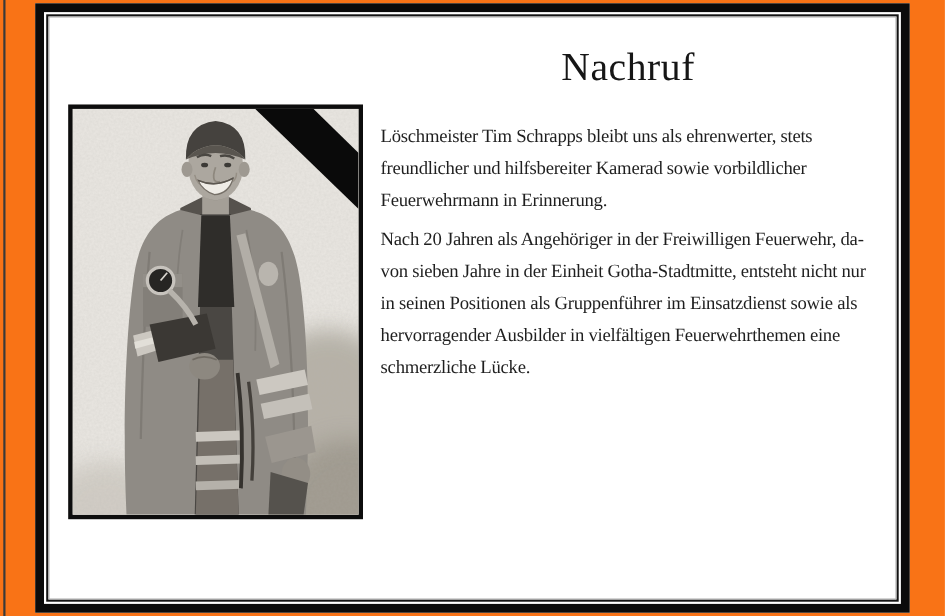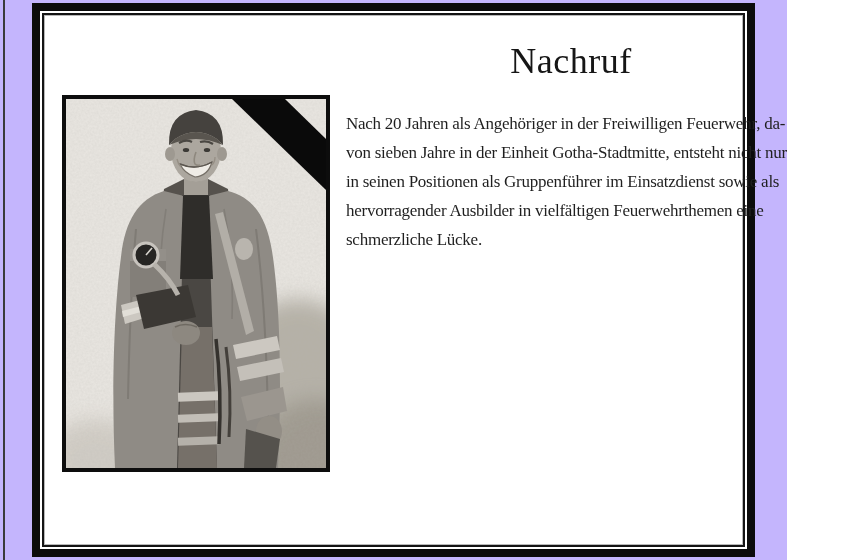--- a/index.html
+++ b/index.html
@@ -1,21 +1,21 @@
 <!DOCTYPE html>
 <html><head>
 <meta charset="utf-8">
 <style>
   * { box-sizing: border-box; }
   html, body { margin: 0; padding: 0; background: #ffffff; }
   .screen {
     position: relative;
-    width: 787px;
+    width: 859px;
     height: 560px;
-    background: #c4b5fd;
+    background: #f97316;
     overflow: hidden;
     font-family: "Liberation Serif", "DejaVu Serif", serif;
     color: #1f1f1f;
     padding-left: 48px;
   }
   
   .edge-line {
     position: absolute;
     left: 3px; top: 0;
     width: 2px; height: 100%;
@@ -182,20 +182,23 @@
                 <polygon points="175,298 217,288 221,312 181,322" fill="#9b968f"></polygon>
                 <ellipse cx="203" cy="332" rx="13" ry="15" fill="#938e86"></ellipse>
                 <polygon points="180,330 214,340 210,369 178,369" fill="#55524d"></polygon>
               </g>
 
               <polygon points="166,0 219,0 260,40 260,91" fill="#0a0a0a"></polygon>
             </svg>
           </div>
 
           <div class="bodytext">
+            <p>Löschmeister Tim Schrapps bleibt uns als ehrenwerter, stets
+freundlicher und hilfsbereiter Kamerad sowie vorbildlicher
+Feuerwehrmann in Erinnerung.</p>
             <p>Nach 20 Jahren als Angehöriger in der Freiwilligen Feuerwehr, da-
 von sieben Jahre in der Einheit Gotha-Stadtmitte, entsteht nicht nur
 in seinen Positionen als Gruppenführer im Einsatzdienst sowie als
 hervorragender Ausbilder in vielfältigen Feuerwehrthemen eine
 schmerzliche Lücke.</p>
           </div>
 
         </div>
       </div>
     </div>

